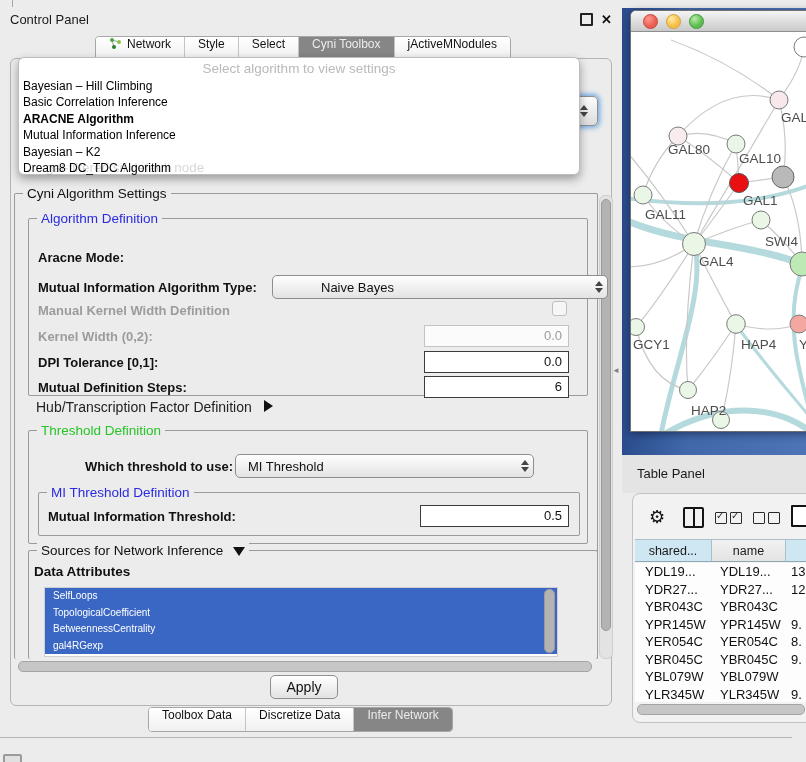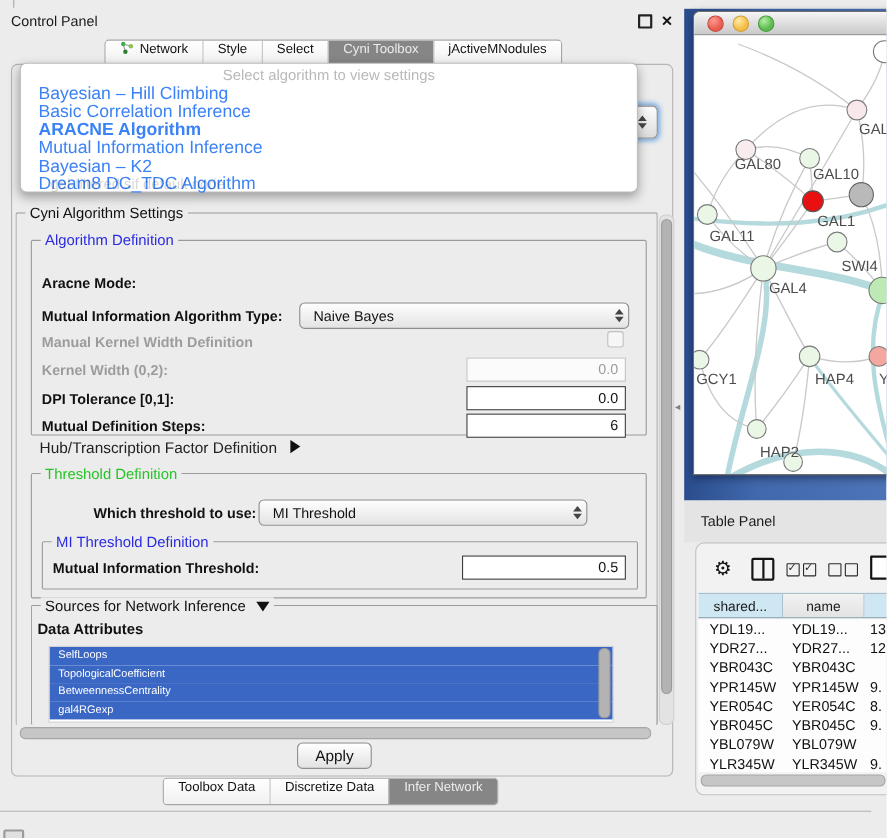--- a/index.html
+++ b/index.html
@@ -19,21 +19,21 @@
        border-left:1px solid #c4c4c4;background:linear-gradient(#ffffff,#f0f0f0);cursor:default;white-space:nowrap;}
   .tab:first-child{border-left:none;}
   .tab.sel{background:#868686;color:#ececec;}
 
   .mainpanel{background:#ececec;border:1px solid #b4b4b4;border-radius:6px;}
 
   
   .popup{background:#ffffff;border:1px solid #bdbdbd;border-radius:6px;
          box-shadow:0 4px 10px rgba(0,0,0,0.35);z-index:10;}
   .popup .prompt{font-size:13.5px;color:#b9b9b9;text-align:center;padding-top:3px;height:17px;}
-  .popup .item{font-size:16px;color:#3b82f6;height:16.4px;line-height:16.4px;padding-left:16px;white-space:nowrap;}
+  .popup .item{font-size:12px;color:#000000;height:16.4px;line-height:16.4px;padding-left:4px;white-space:nowrap;}
   .popup .item.bold{font-weight:bold;}
   .ghost-text{font-size:13.5px;color:#000;opacity:0.16;z-index:11;white-space:nowrap;}
 
   .combo-btn-hidden{width:26px;height:28px;border:1px solid #8e8e8e;border-radius:5px;
         background:linear-gradient(#fdfdfd,#dcdcdc);box-shadow:0 0 5px 2px #74a9e0;z-index:5;}
 
   
   .fset{border:1px solid #9a9a9a;border-radius:2px;}
   .fset.noBottom{border-bottom:none;}
   .legend{position:absolute;top:-8px;left:8px;background:#ececec;padding:0 4px;font-size:13.5px;white-space:nowrap;}
@@ -163,21 +163,21 @@
     <div class="vthumb abs" style="left:1px;top:3px;width:8px;height:430px;"></div>
   </div>
 
   <div class="abs fset" style="left:28px;top:218px;width:558px;height:176px;">
     <span class="legend blue">Algorithm Definition</span>
   </div>
 
   <div class="abs lbl" style="left:38px;top:250px;">Aracne Mode:</div>
 
   <div class="abs lbl" style="left:38px;top:280px;">Mutual Information Algorithm Type:</div>
-  <div class="abs combo" style="left:272px;top:275px;width:298px;">
+  <div class="abs combo" style="left:272px;top:275px;width:298px;padding-left:36px;">
     <span class="val">Naive Bayes</span>
     <span class="stepper">
         <span class="tri-up"></span>
         <span class="tri-dn"></span>
       </span>
   </div>
 
   <div class="abs lbl dis" style="left:38px;top:303px;">Manual Kernel Width Definition</div>
   <div class="abs checkbox" style="left:552px;top:301px;"></div>
 

